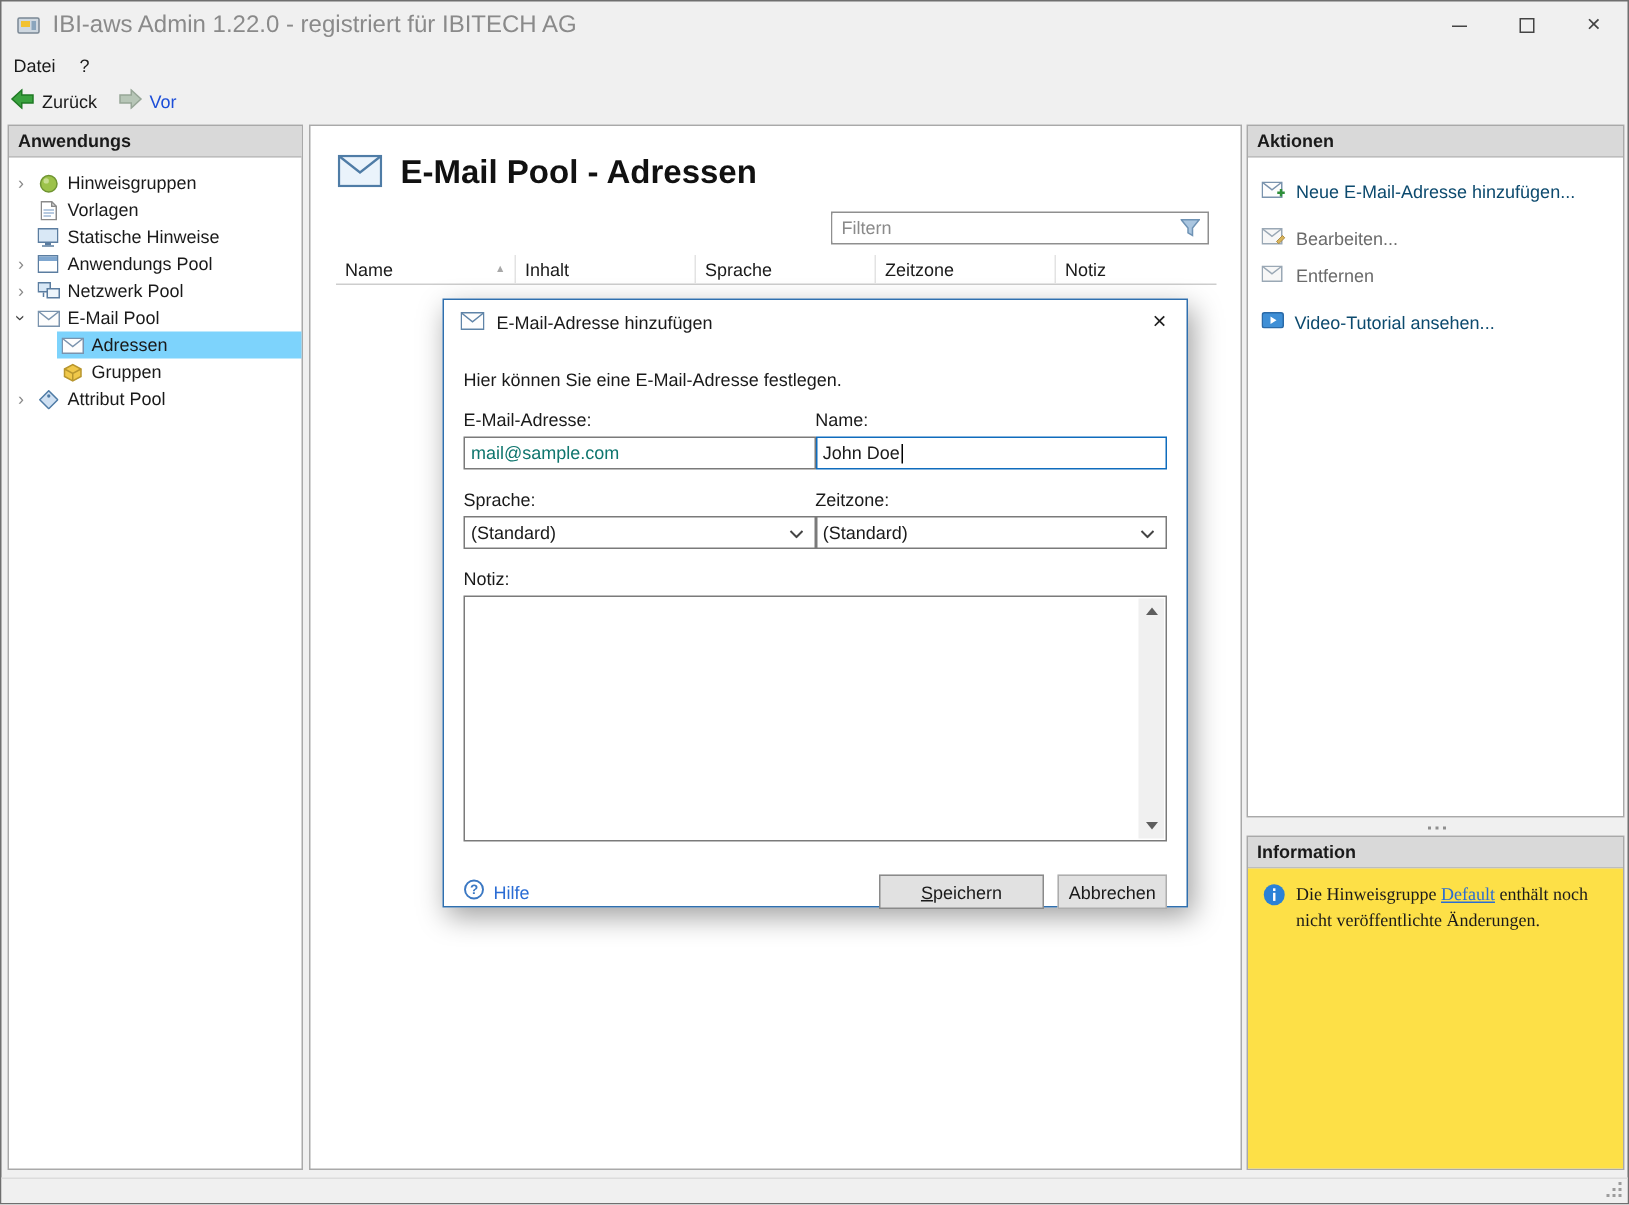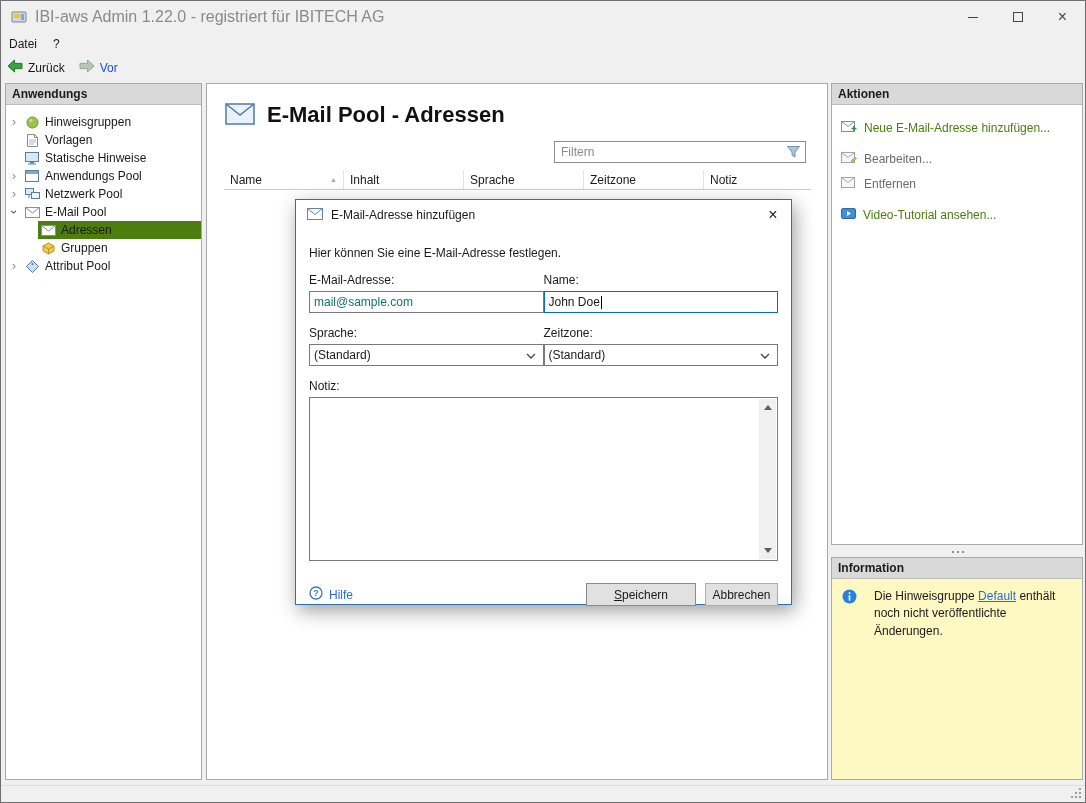--- a/index.html
+++ b/index.html
@@ -46,21 +46,21 @@
 
   
   .nav-panel { left:4px; top:82px; width:197px; height:697px; }
   .tree { padding-top:8px; }
   .tree-row { display:flex; align-items:center; height:18px; cursor:default; }
   .tw { width:16px; display:flex; justify-content:center; flex:0 0 16px; }
   .chev { font-size:12px; color:#8a8a8a; line-height:1; display:inline-block; }
   .chev.expanded { transform:rotate(90deg); color:#404040; }
   .indent { width:16px; flex:0 0 16px; }
   .row-body { display:flex; align-items:center; gap:5px; flex:1; height:100%; padding-left:2px; }
-  .row-body.selected { background:#4d7c0f; }
+  .row-body.selected { background:#7dd3fc; }
   .ticon { width:16px; display:flex; justify-content:center; }
   .tlabel { white-space:nowrap; }
 
   
   .main-panel { left:205px; top:82px; width:622px; height:697px; }
   .main-title { position:absolute; top:18px; left:18px; display:flex; align-items:center; gap:12px; }
   .main-title h1 { font-size:22px; font-weight:600; color:#111; }
   .filter-box { position:absolute; top:57px; right:21px; width:252px; height:22px; border:1px solid #8f8f8f; background:#fff; display:flex; align-items:center; }
   .filter-box input { flex:1; border:none; outline:none; height:18px; padding-left:6px; font:12px "Liberation Sans","DejaVu Sans",sans-serif; color:#333; }
   .filter-box input::placeholder { color:#8a8a8a; }
@@ -70,33 +70,33 @@
   .col:first-child { border-left:none; }
   .col-name { width:119px; justify-content:space-between; padding-right:6px; }
   .col-inhalt, .col-sprache, .col-zeitzone { width:120px; }
   .col-notiz { flex:1; }
   .sort-arrow { font-size:7px; color:#a8a8a8; }
 
   
   .actions-panel { left:830px; top:82px; width:252px; height:462px; }
   .actions-list { padding:12px 9px; }
   .action-item { display:flex; align-items:center; gap:7px; height:22px; margin-bottom:3px; }
-  .action-item .alabel { color:#4d7c0f; }
+  .action-item .alabel { color:#0c4a6e; }
   .action-item.disabled .alabel { color:#6b6b6b; }
   .group-gap { height:6px; }
 
   .splitter-dots { position:absolute; left:830px; top:547px; width:252px; height:8px; }
   .splitter-dots::after {
     content:""; position:absolute; left:50%; top:3px; width:2px; height:2px; background:#8f8f8f;
     box-shadow:-5px 0 0 #8f8f8f, 5px 0 0 #8f8f8f;
   }
 
   
   .info-panel { left:830px; top:556px; width:252px; height:223px; }
-  .info-body { background:#fef9c3; position:absolute; top:21px; left:0; right:0; bottom:0; padding:9px 10px; display:flex; gap:17px; }
+  .info-body { background:#fde047; position:absolute; top:21px; left:0; right:0; bottom:0; padding:9px 10px; display:flex; gap:7px;font-family:Liberation Serif, serif; }
   .info-text { line-height:1.45; color:#1a1a1a; }
   .info-link { color:#2a6cd4; text-decoration:underline; cursor:pointer; }
   .info-icon-wrap { flex:0 0 15px; padding-top:1px; }
 
   
   .statusbar { position:absolute; left:0; right:0; bottom:0; height:17px; background:#f0f0f0; border-top:1px solid #dcdcdc; }
   .grip { position:absolute; right:4px; bottom:4px; width:10px; height:10px; }
   .grip::after {
     content:""; position:absolute; right:0; bottom:0; width:2px; height:2px; background:#9c9c9c;
     box-shadow:-4px 0 0 #9c9c9c, -8px 0 0 #9c9c9c, 0 -4px 0 #9c9c9c, 0 -8px 0 #9c9c9c, -4px -4px 0 #9c9c9c;

